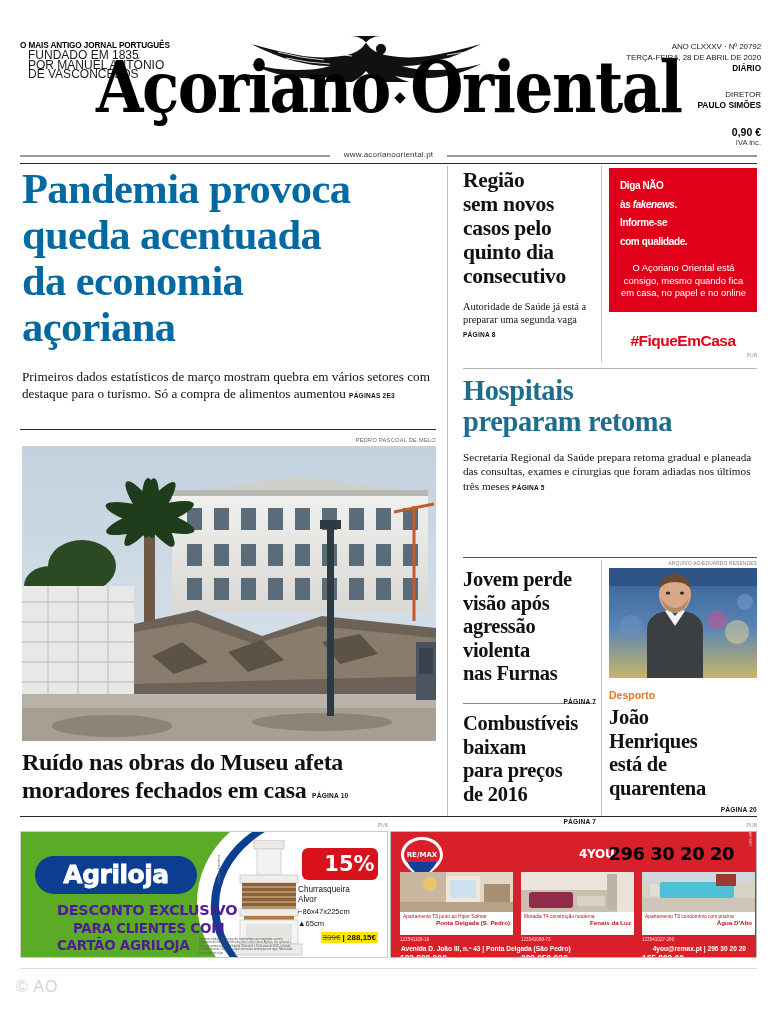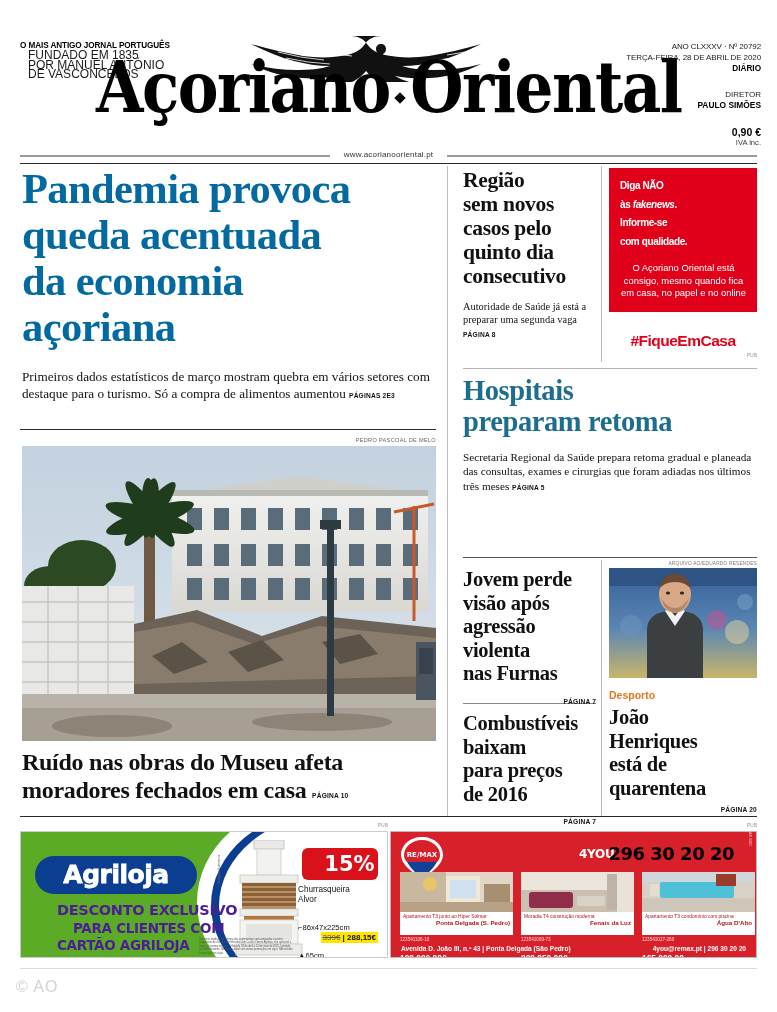--- a/index.html
+++ b/index.html
@@ -255,21 +255,21 @@
   .ag-l3 { top:105px; font-size:13.5px; }
   .ag-badge {
     position:absolute; right:9px; top:16px; width:76px; height:32px;
     background:#d9111b; border-radius:6px; text-align:center; line-height:32px;
     font-family:"DejaVu Sans", sans-serif; font-weight:bold; font-size:21px; color:#fff;padding-left:19px;
   }
   .ag-prod {
     position:absolute; right:9px; top:53px; width:80px;
     font-family:"Liberation Sans", sans-serif; font-size:8.2px; color:#111; line-height:10px;
   }
-  .ag-spec { font-size:7.6px; margin-top:18px; }
+  .ag-spec { font-size:7.6px; margin-top:2px; }
   .ag-price {
     position:absolute; right:9px; top:100px;
     font-family:"Liberation Sans", sans-serif; font-weight:bold; font-size:8px;
     background:#ffe500; color:#111; padding:1px 2px;
   }
   .ag-price s { color:#555; font-weight:normal; }
   .ag-legal {
     position:absolute; left:178px; right:94px; bottom:2px;
     font-family:"Liberation Sans", sans-serif; font-size:2.6px; color:#555; line-height:3.4px;
   }

